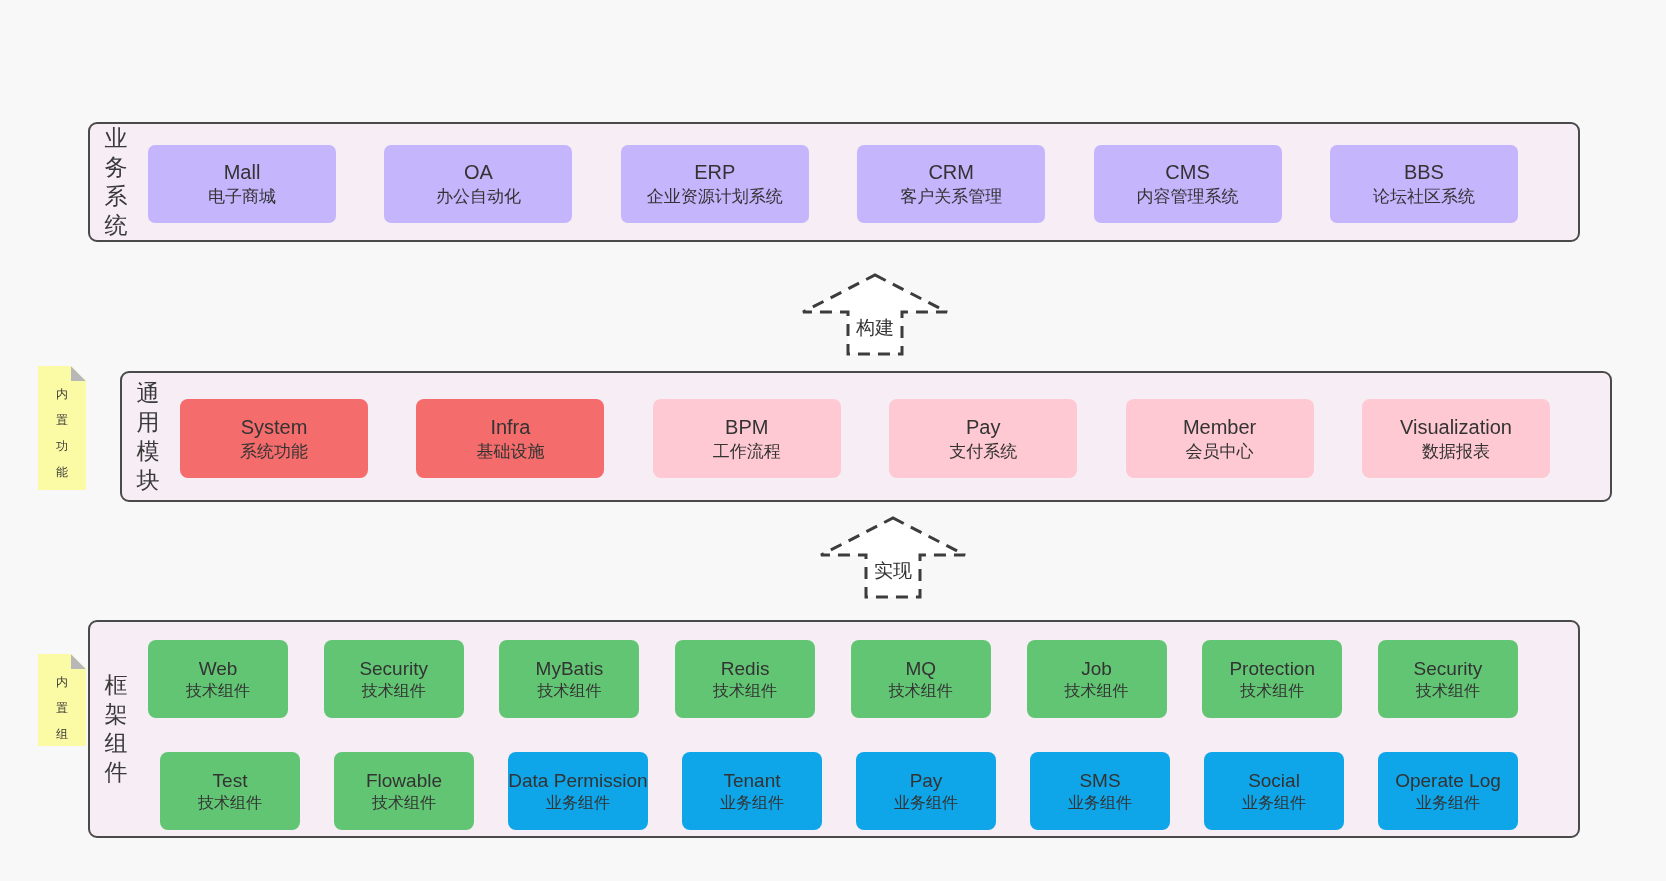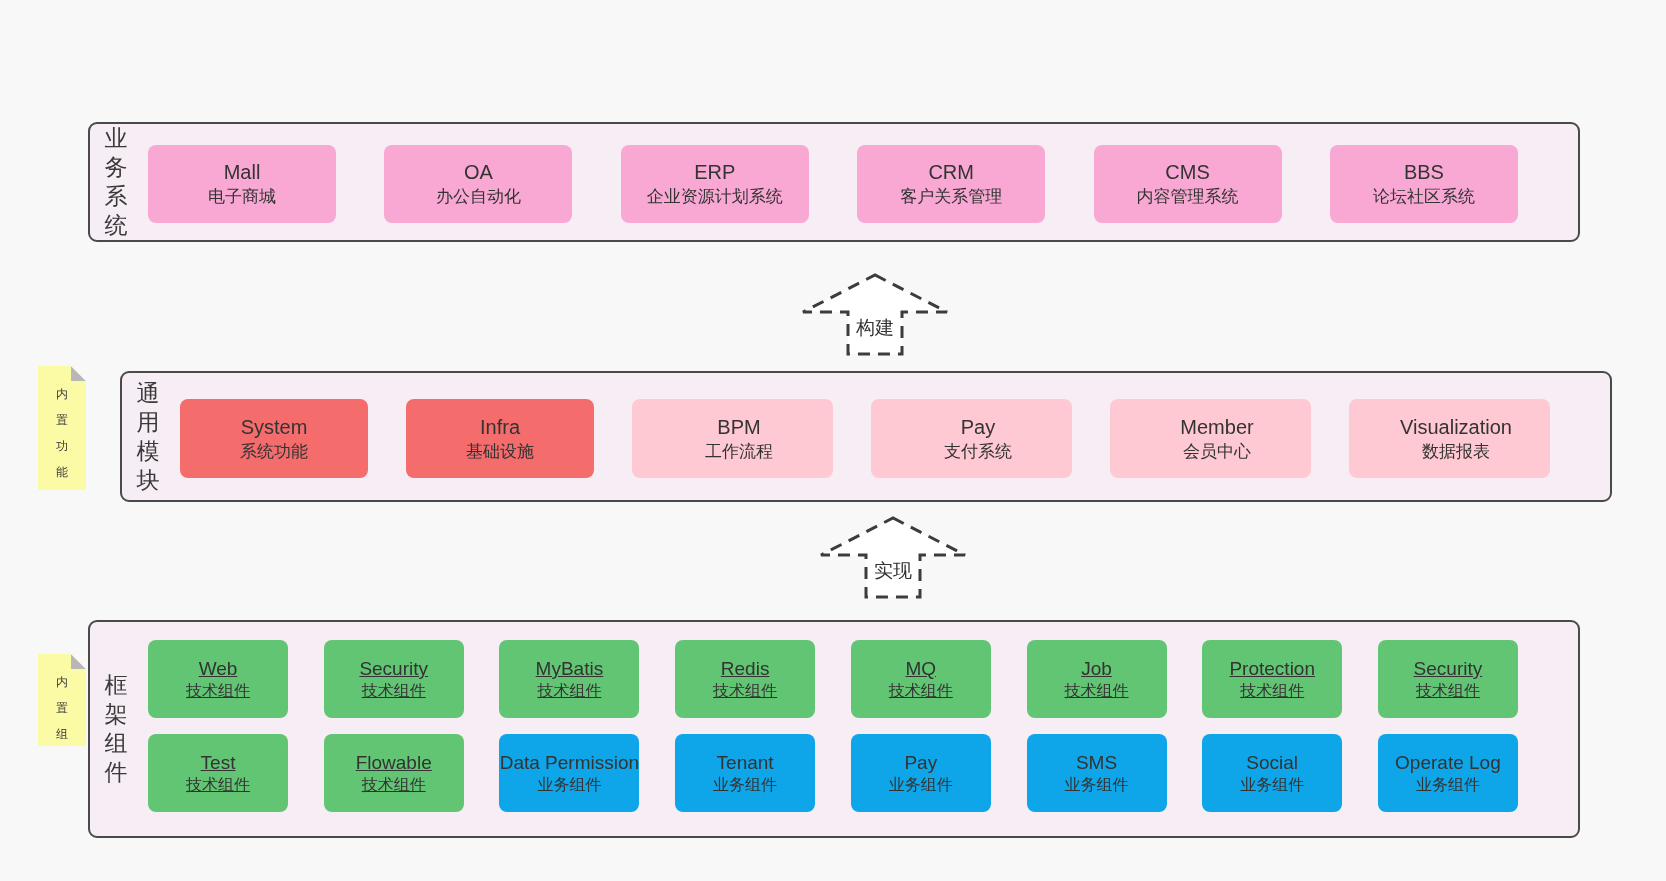--- a/index.html
+++ b/index.html
@@ -21,36 +21,36 @@
     width:26px;font-size:23px;line-height:29px;text-align:center;
     word-break:break-all;color:#3a3a3a;
   }
   .row{
     position:absolute;left:58px;right:60px;
     display:flex;justify-content:space-between;
   }
   #sec-business .row{top:21px;}
   #sec-modules .row{top:26px;align-items:center;}
   #sec-components .row.r1{top:18px;}
-  #sec-components .row.r2{top:112px;}
+  #sec-components .row.r2{top:130px;margin-left:12px;}
   .box{
     width:188px;height:78px;border-radius:8px;
     display:flex;flex-direction:column;align-items:center;justify-content:center;
     text-align:center;
   }
   #sec-modules .box{height:79px;}
   #sec-components .box{width:140px;height:78px;}
   .bname{font-size:20px;line-height:23px;color:#333;}
   .bsub{font-size:17px;line-height:21px;margin-top:2px;color:#333;}
   #sec-components .bname{font-size:19px;line-height:21px;}
   #sec-components .bsub{font-size:16px;line-height:19px;margin-top:2px;text-align:center;}
-  .blue{background:#f9a8d4;}
+  .blue{background:#c4b5fd;border-radius:7px;}
   .red{background:#f56c6c;}
-  .pink{background:#fec9d2;padding-left:13px;}
-  .green{background:#62c573;text-decoration:underline;}
+  .pink{background:#fec9d2;}
+  .green{background:#62c573;}
   .lightgreen{background:#0ea5e9;}
   .sticky{
     position:absolute;width:48px;background:#fcfba5;
     clip-path:polygon(0 0, calc(100% - 15px) 0, 100% 15px, 100% 100%, 0 100%);
   }
   .sticky::after{
     content:"";position:absolute;top:0;right:0;width:15px;height:15px;
     background:#b8b8b8;clip-path:polygon(0 0, 100% 100%, 0 100%);
   }
   #sticky-modules{left:38px;top:366px;height:124px;}

